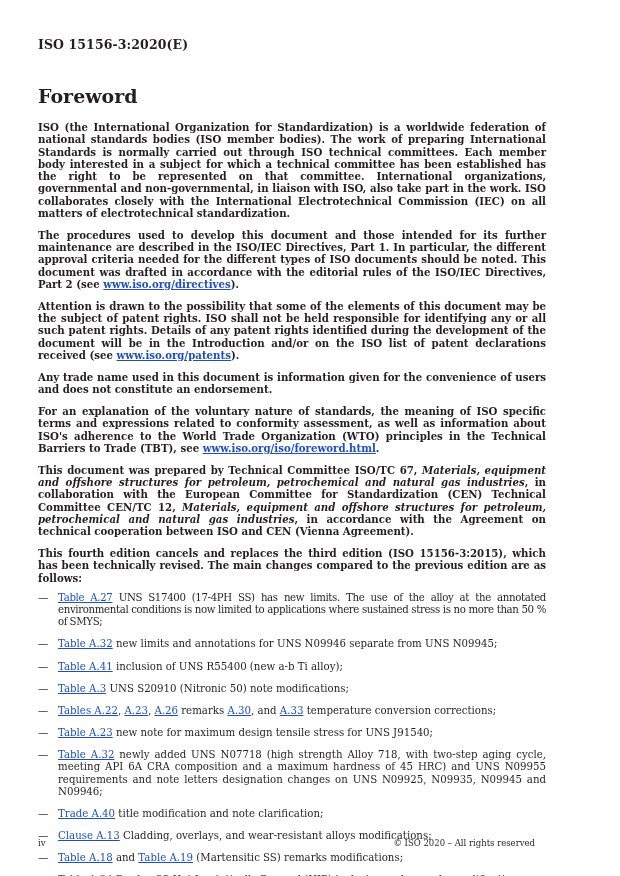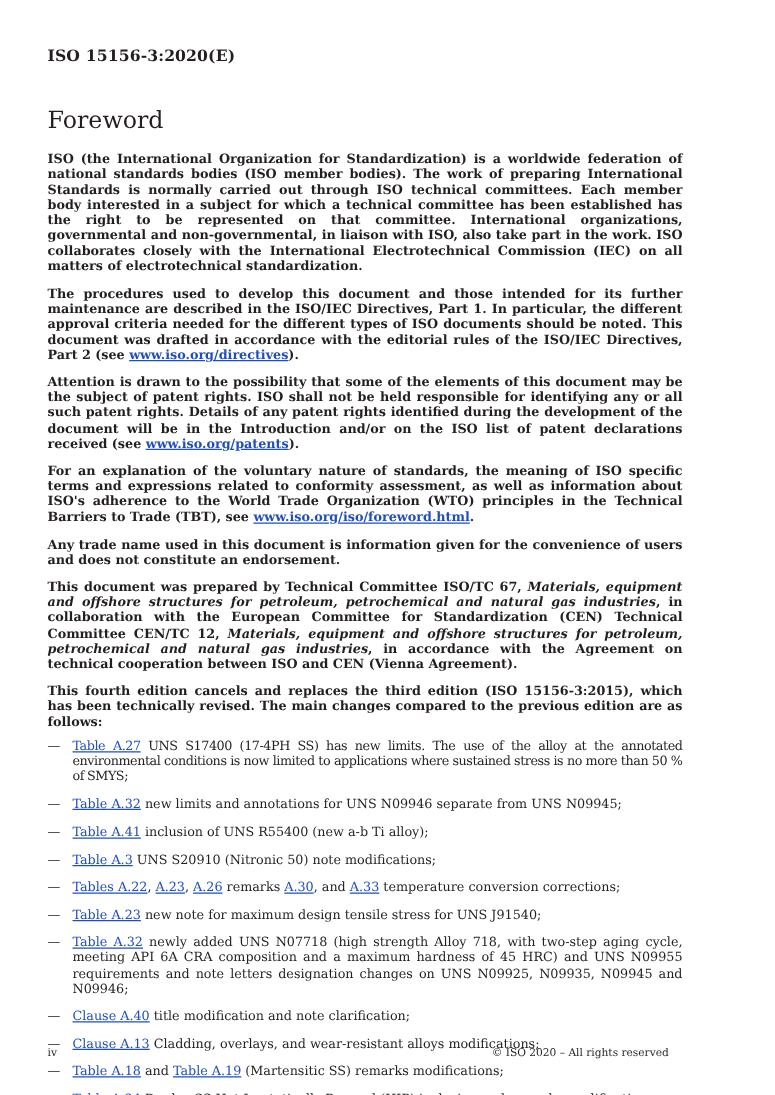--- a/index.html
+++ b/index.html
@@ -1,20 +1,20 @@
 <!DOCTYPE html>
 <html><head>
 <meta charset="utf-8">
 <style>
   html, body { margin: 0; padding: 0; background: #ffffff; }
   body { width: 620px; height: 876px; position: relative; overflow: hidden;
          font-family: "DejaVu Serif", "Liberation Serif", serif; color: #231f20; }
   .page { position: absolute; left: 38px; top: 0; width: 508px; }
   .doc-id { position: absolute; top: 37px; left: 0; font-weight: bold; font-size: 12.5px; letter-spacing: 0.1px; text-align: center; }
-  .title { position: absolute; top: 85px; left: 0; font-weight: normal; font-size: 19px; margin: 0; }
+  .title { position: absolute; top: 85px; left: 0; font-weight: bold; font-size: 19px; margin: 0; }
   .body { position: absolute; top: 121px; left: 0; width: 508px; font-size: 10.2px; line-height: 12.3px; }
   .body p { margin: 0 0 9.5px 0; text-align: justify; font-weight: bold; }
   a { color: #1f4fbf; text-decoration: underline; }
   ul.changes { list-style: none; margin: 0; padding: 0; }
   ul.changes li { position: relative; padding-left: 20px; margin: 0 0 9.8px 0; text-align: justify; }
   ul.changes li .dash { position: absolute; left: 0; top: 0; }
   .footer { position: absolute; top: 838px; left: 0; width: 508px; font-size: 8.5px; }
   .footer .pg { position: absolute; left: 0; }
   .footer .copy { position: absolute; right: 11px; }
   .tight { letter-spacing: -0.35px; word-spacing: -0.5px; }
@@ -23,34 +23,34 @@
 <body>
 
 <div class="page">
   <div class="doc-id">ISO 15156-3:2020(E)</div>
   <h1 class="title">Foreword</h1>
 
   <div class="body">
     <p>ISO (the International Organization for Standardization) is a worldwide federation of national standards bodies (ISO member bodies). The work of preparing International Standards is normally carried out through ISO technical committees. Each member body interested in a subject for which a technical committee has been established has the right to be represented on that committee. International organizations, governmental and non-governmental, in liaison with ISO, also take part in the work. ISO collaborates closely with the International Electrotechnical Commission (IEC) on all matters of electrotechnical standardization.</p>
     <p><span>The procedures used to develop this document and those intended for its further maintenance are described in the ISO/IEC Directives, Part 1. In particular, the different approval criteria needed for the different types of ISO documents should be noted. This document was drafted in accordance with the editorial rules of the ISO/IEC Directives, Part 2 (see </span><a>www.iso.org/directives</a><span>).</span></p>
     <p><span>Attention is drawn to the possibility that some of the elements of this document may be the subject of patent rights. ISO shall not be held responsible for identifying any or all such patent rights. Details of any patent rights identified during the development of the document will be in the Introduction and/or on the ISO list of patent declarations received (see </span><a>www.iso.org/patents</a><span>).</span></p>
+    <p>Any trade name used in this document is information given for the convenience of users and does not constitute an endorsement.</p>
     <p><span>For an explanation of the voluntary nature of standards, the meaning of ISO specific terms and expressions related to conformity assessment, as well as information about ISO's adherence to the World Trade Organization (WTO) principles in the Technical Barriers to Trade (TBT), see </span><a>www.iso.org/iso/foreword.html</a><span>.</span></p>
-    <p>Any trade name used in this document is information given for the convenience of users and does not constitute an endorsement.</p>
     <p><span>This document was prepared by Technical Committee ISO/TC 67, </span><i>Materials, equipment and offshore structures for petroleum, petrochemical and natural gas industries</i><span>, in collaboration with the European Committee for Standardization (CEN) Technical Committee CEN/TC 12, </span><i>Materials, equipment and offshore structures for petroleum, petrochemical and natural gas industries</i><span>, in accordance with the Agreement on technical cooperation between ISO and CEN (Vienna Agreement).</span></p>
     <p style="margin-bottom:8px;">This fourth edition cancels and replaces the third edition (ISO 15156-3:2015), which has been technically revised. The main changes compared to the previous edition are as follows:</p>
 
     <ul class="changes">
       <li class="tight"><span class="dash">—</span><a>Table A.27</a><span> UNS S17400 (17-4PH SS) has new limits. The use of the alloy at the annotated environmental conditions is now limited to applications where sustained stress is no more than 50 % of SMYS;</span></li>
       <li><span class="dash">—</span><a>Table A.32</a><span> new limits and annotations for UNS N09946 separate from UNS N09945;</span></li>
       <li><span class="dash">—</span><a>Table A.41</a><span> inclusion of UNS R55400 (new a-b Ti alloy);</span></li>
       <li><span class="dash">—</span><a>Table A.3</a><span> UNS S20910 (Nitronic 50) note modifications;</span></li>
       <li><span class="dash">—</span><a>Tables A.22</a><span>, </span><a>A.23</a><span>, </span><a>A.26</a><span> remarks </span><a>A.30</a><span>, and </span><a>A.33</a><span> temperature conversion corrections;</span></li>
       <li><span class="dash">—</span><a>Table A.23</a><span> new note for maximum design tensile stress for UNS J91540;</span></li>
       <li><span class="dash">—</span><a>Table A.32</a><span> newly added UNS N07718 (high strength Alloy 718, with two-step aging cycle, meeting API 6A CRA composition and a maximum hardness of 45 HRC) and UNS N09955 requirements and note letters designation changes on UNS N09925, N09935, N09945 and N09946;</span></li>
-      <li><span class="dash">—</span><a>Clause A.40</a><span> title modification and note clarification;</span></li>
+      <li><span class="dash">—</span><a>Trade A.40</a><span> title modification and note clarification;</span></li>
       <li><span class="dash">—</span><a>Clause A.13</a><span> Cladding, overlays, and wear-resistant alloys modifications;</span></li>
       <li><span class="dash">—</span><a>Table A.18</a><span> and </span><a>Table A.19</a><span> (Martensitic SS) remarks modifications;</span></li>
       <li><span class="dash">—</span><a>Table A.24</a><span> Duplex SS Hot Isostatically Pressed (HIP) inclusion and remarks modification;</span></li>
     </ul>
   </div>
 
   <div class="footer">
     <span class="pg">iv</span>
     <span class="copy">© ISO 2020 – All rights reserved</span>
   </div>

